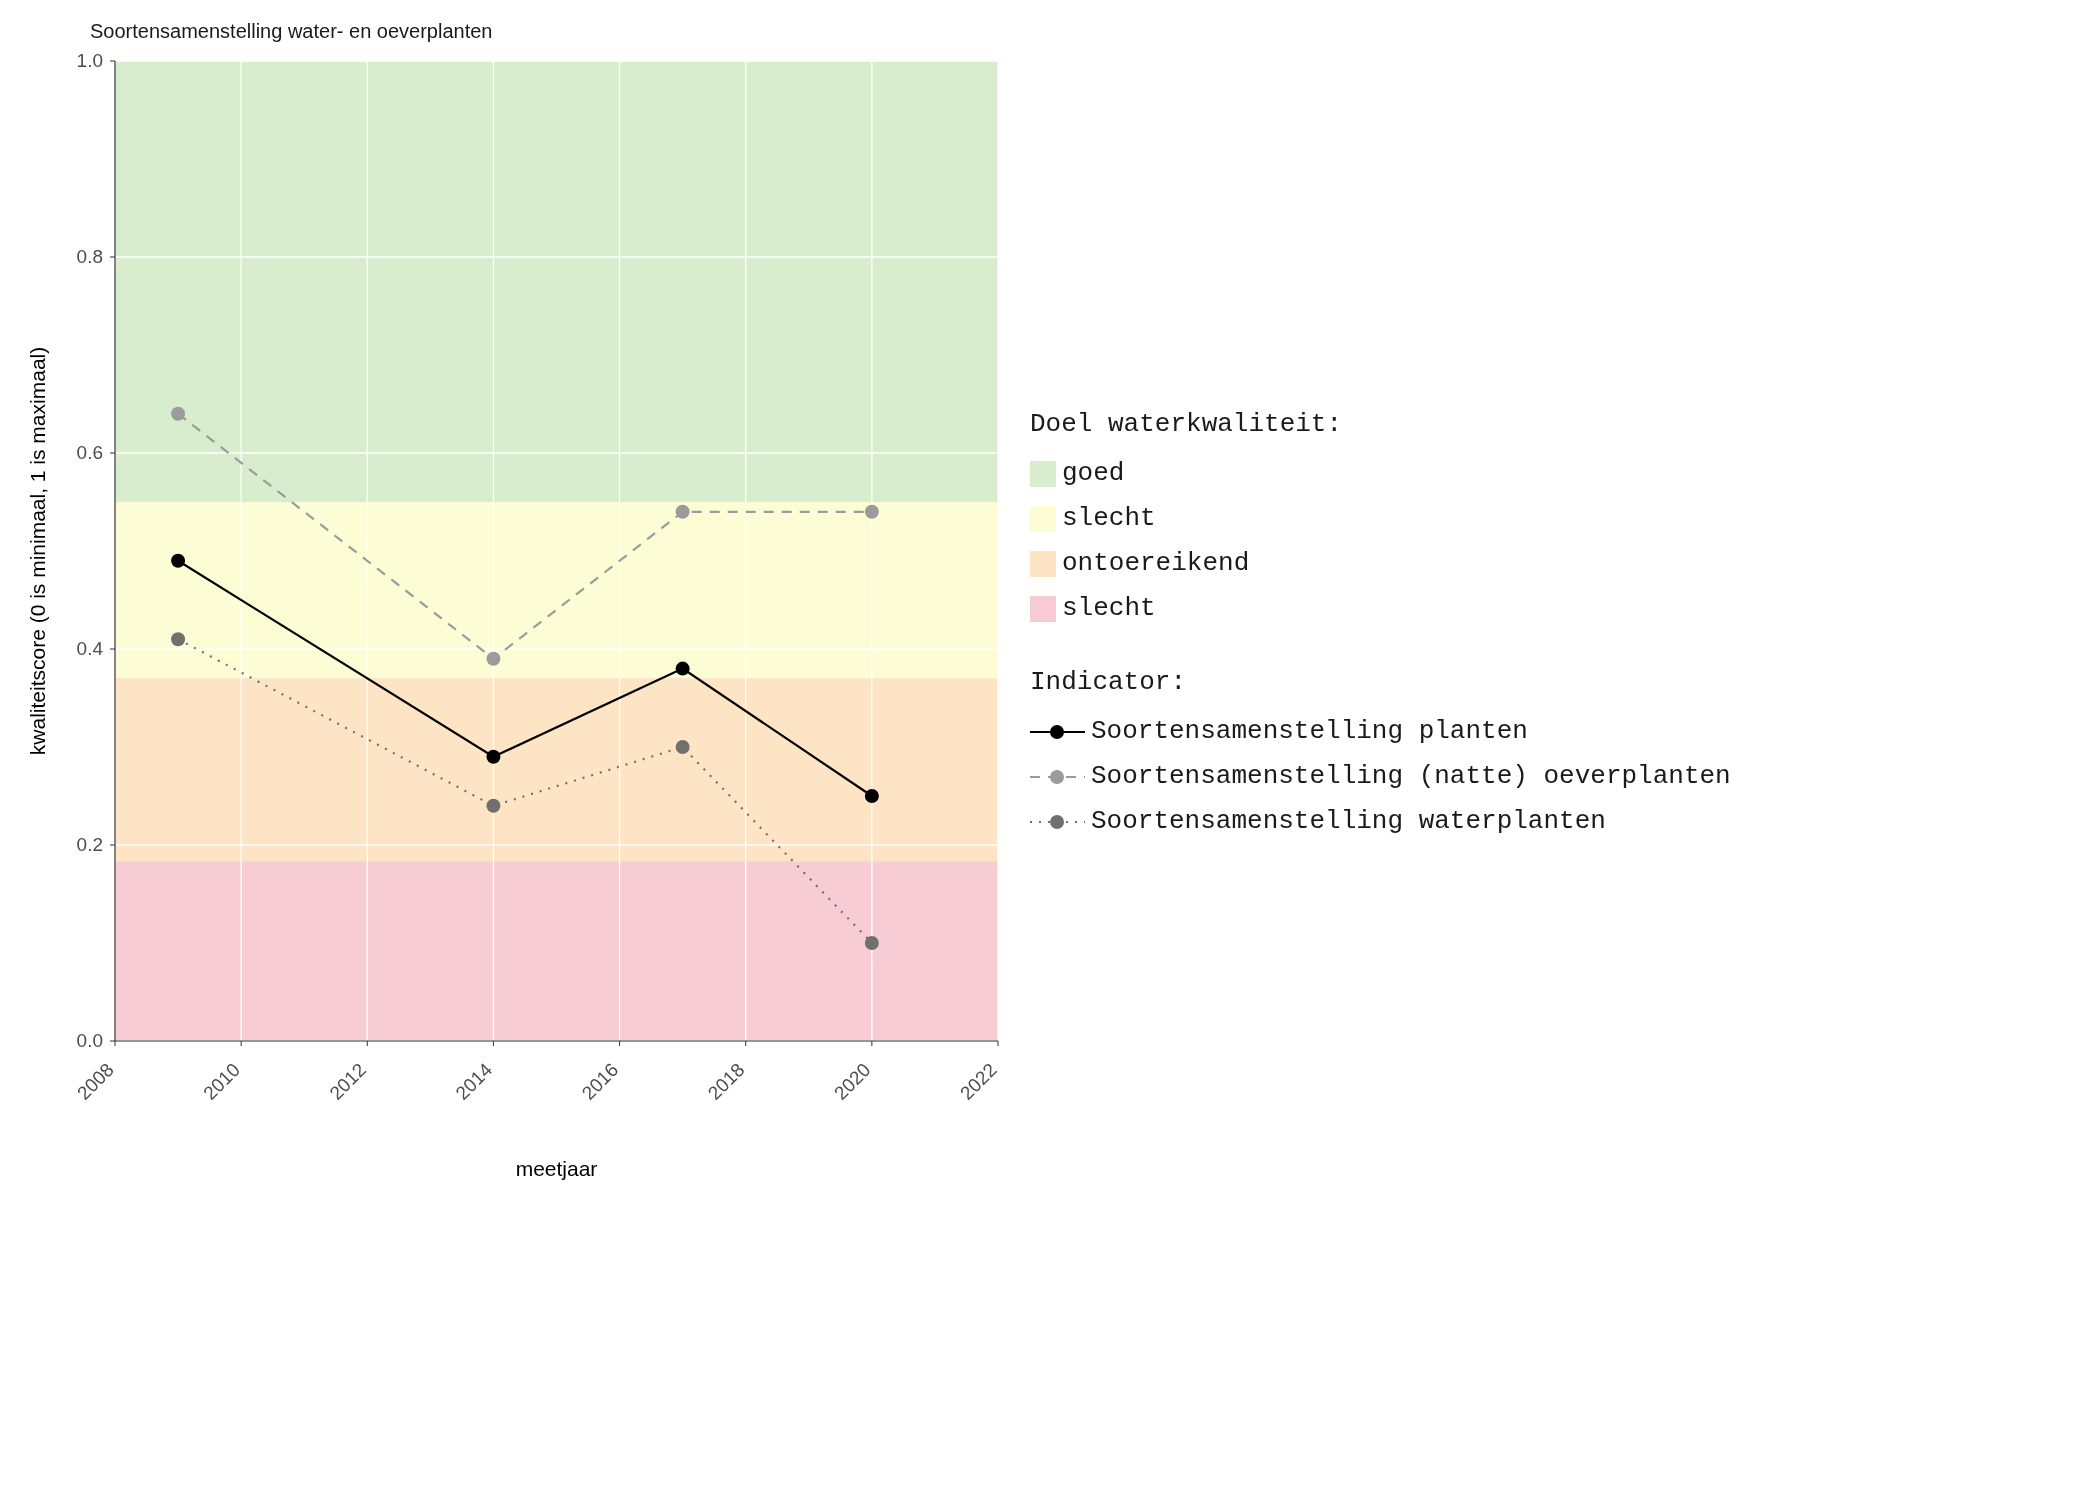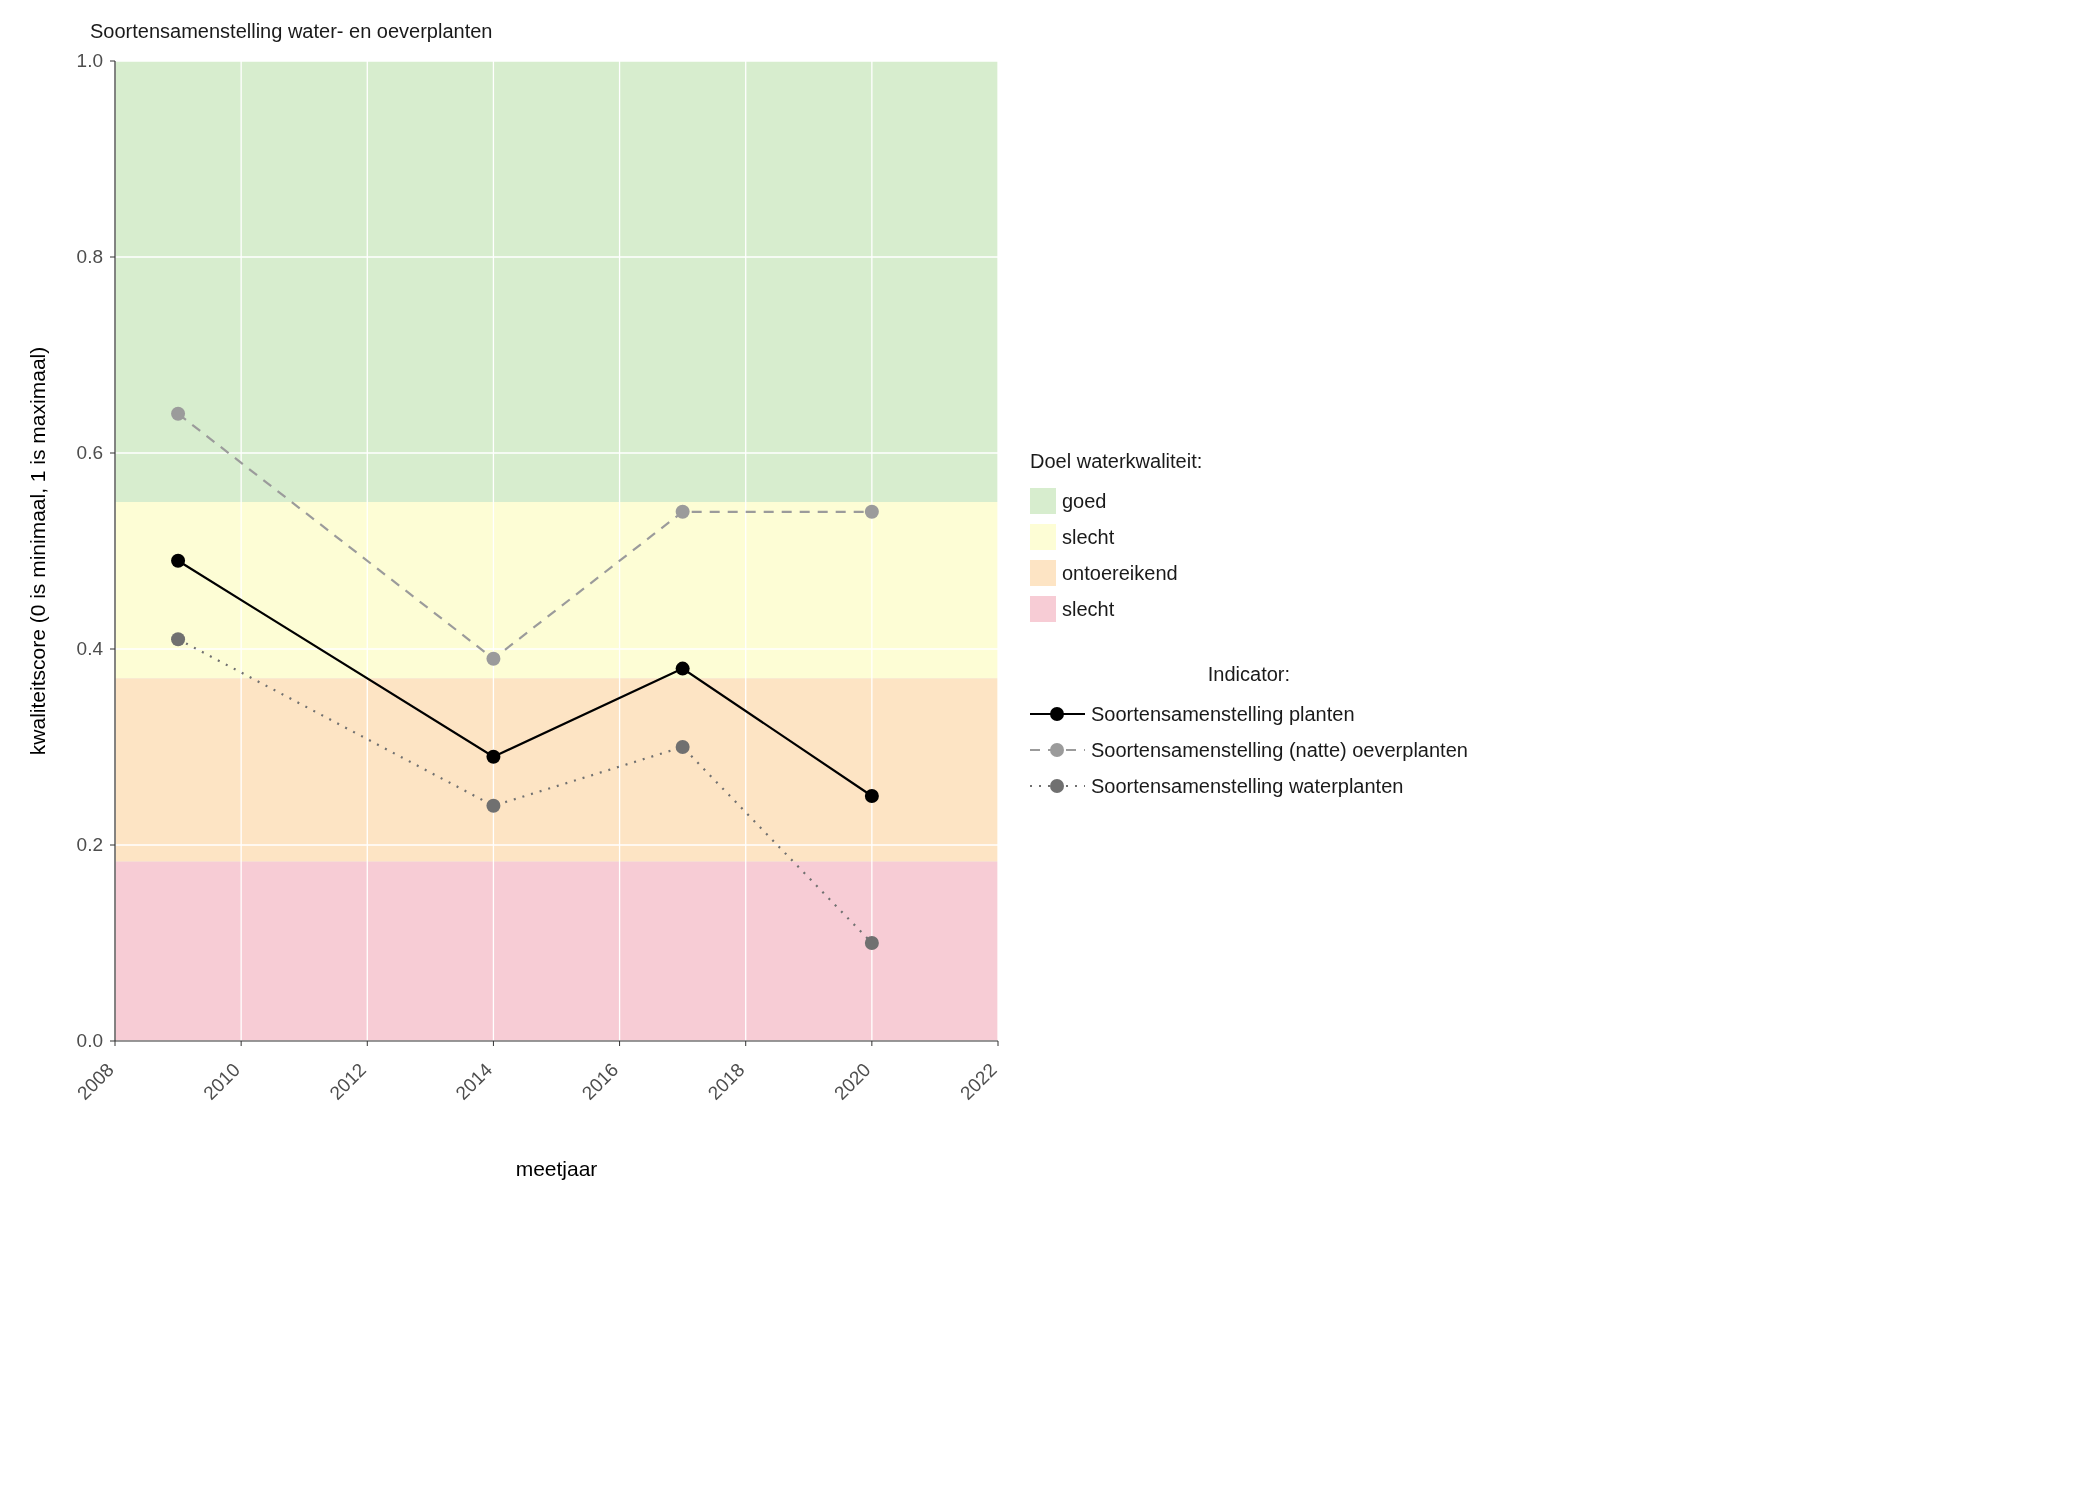--- a/index.html
+++ b/index.html
@@ -13,22 +13,23 @@
     display: flex;
     align-items: center;
     gap: 20px;
   }
   .chart-title {
     font-size: 20px;
     margin: 0 0 8px 70px;
     font-weight: normal;
   }
   .legend-block {
-    font-size: 20px;
+    font-size: 26px;
     line-height: 1.5;
+    font-family: Liberation Mono, monospace;
   }
   .legend-title {
     margin: 10px 0 10px 0;
   }
   .legend-item {
     display: flex;
     align-items: center;
     gap: 6px;
     margin: 6px 0;
   }
@@ -135,21 +136,21 @@
         <div class="legend-item">
           <span class="swatch" style="background: rgb(253, 228, 196);"></span>
           <span>ontoereikend</span>
         </div>
         <div class="legend-item">
           <span class="swatch" style="background: rgb(247, 204, 213);"></span>
           <span>slecht</span>
         </div>
       </div>
 
-    <div class="legend-title" style="margin-top:35px;text-align:center;">Indicator:</div>
+    <div class="legend-title" style="margin-top:35px;">Indicator:</div>
     <div id="legend-series">
         <div class="legend-item">
           <svg width="55" height="20">
             <line x1="0" y1="10" x2="55" y2="10" stroke="#000000" stroke-width="2.2" stroke-dasharray=""></line>
             <circle cx="27" cy="10" r="7" fill="#000000"></circle>
           </svg>
           <span>Soortensamenstelling planten</span>
         </div>
         <div class="legend-item">
           <svg width="55" height="20">

